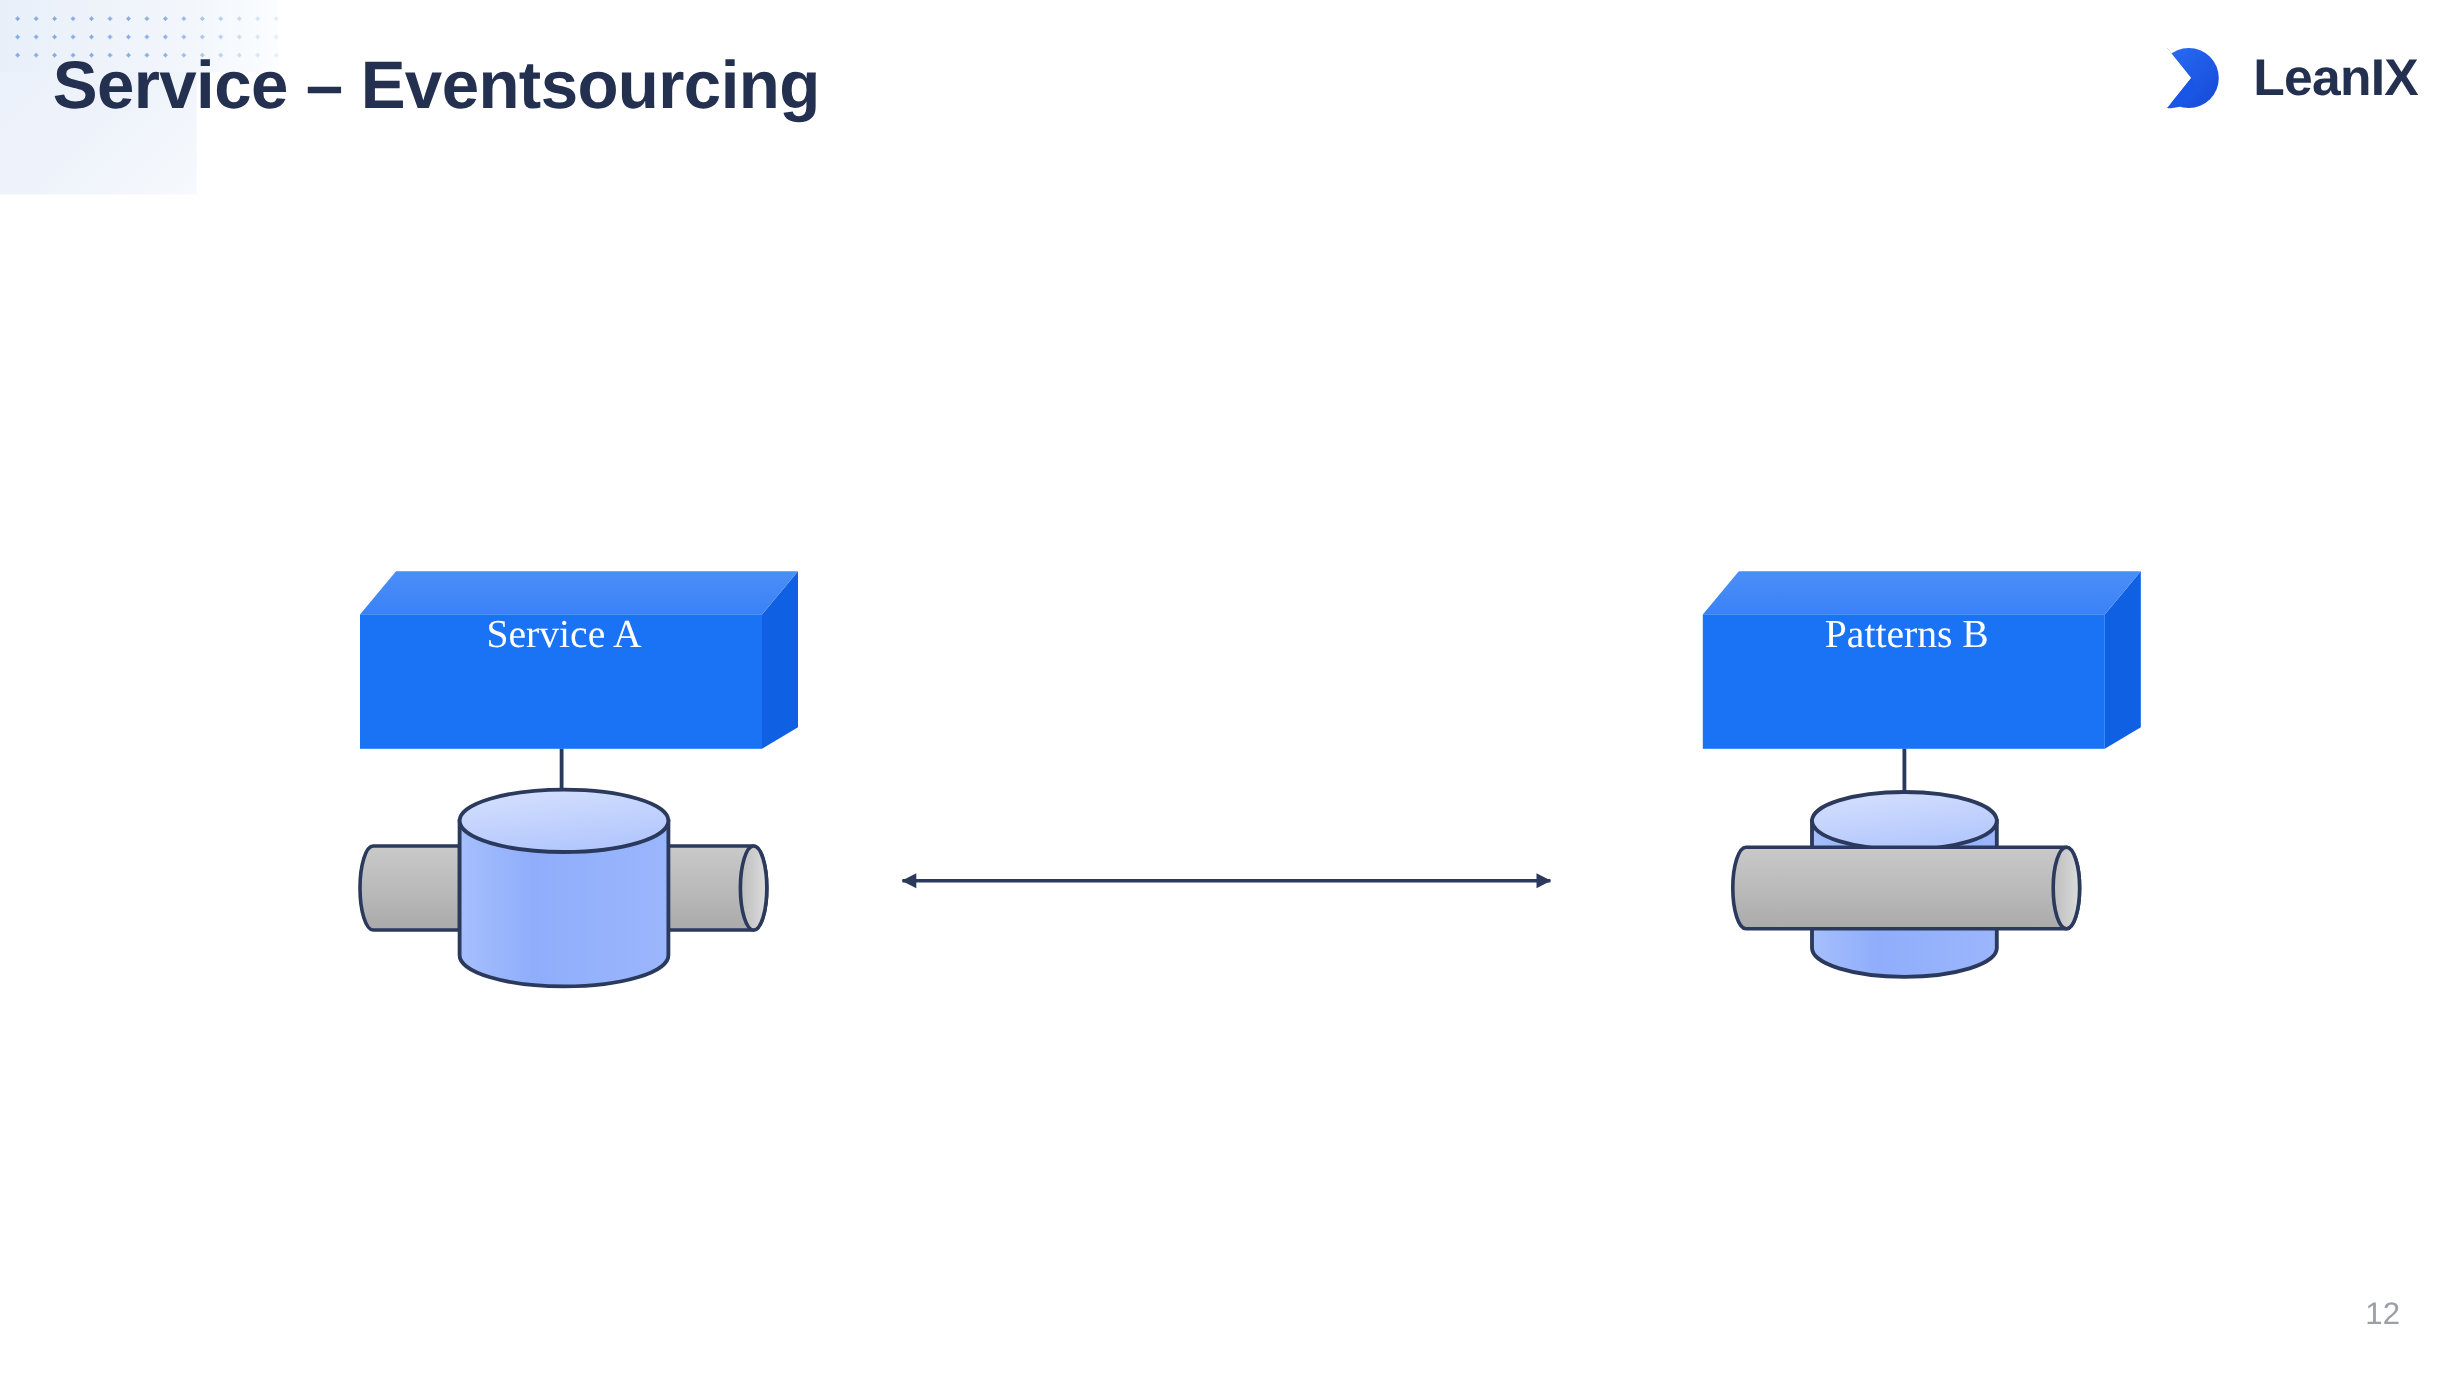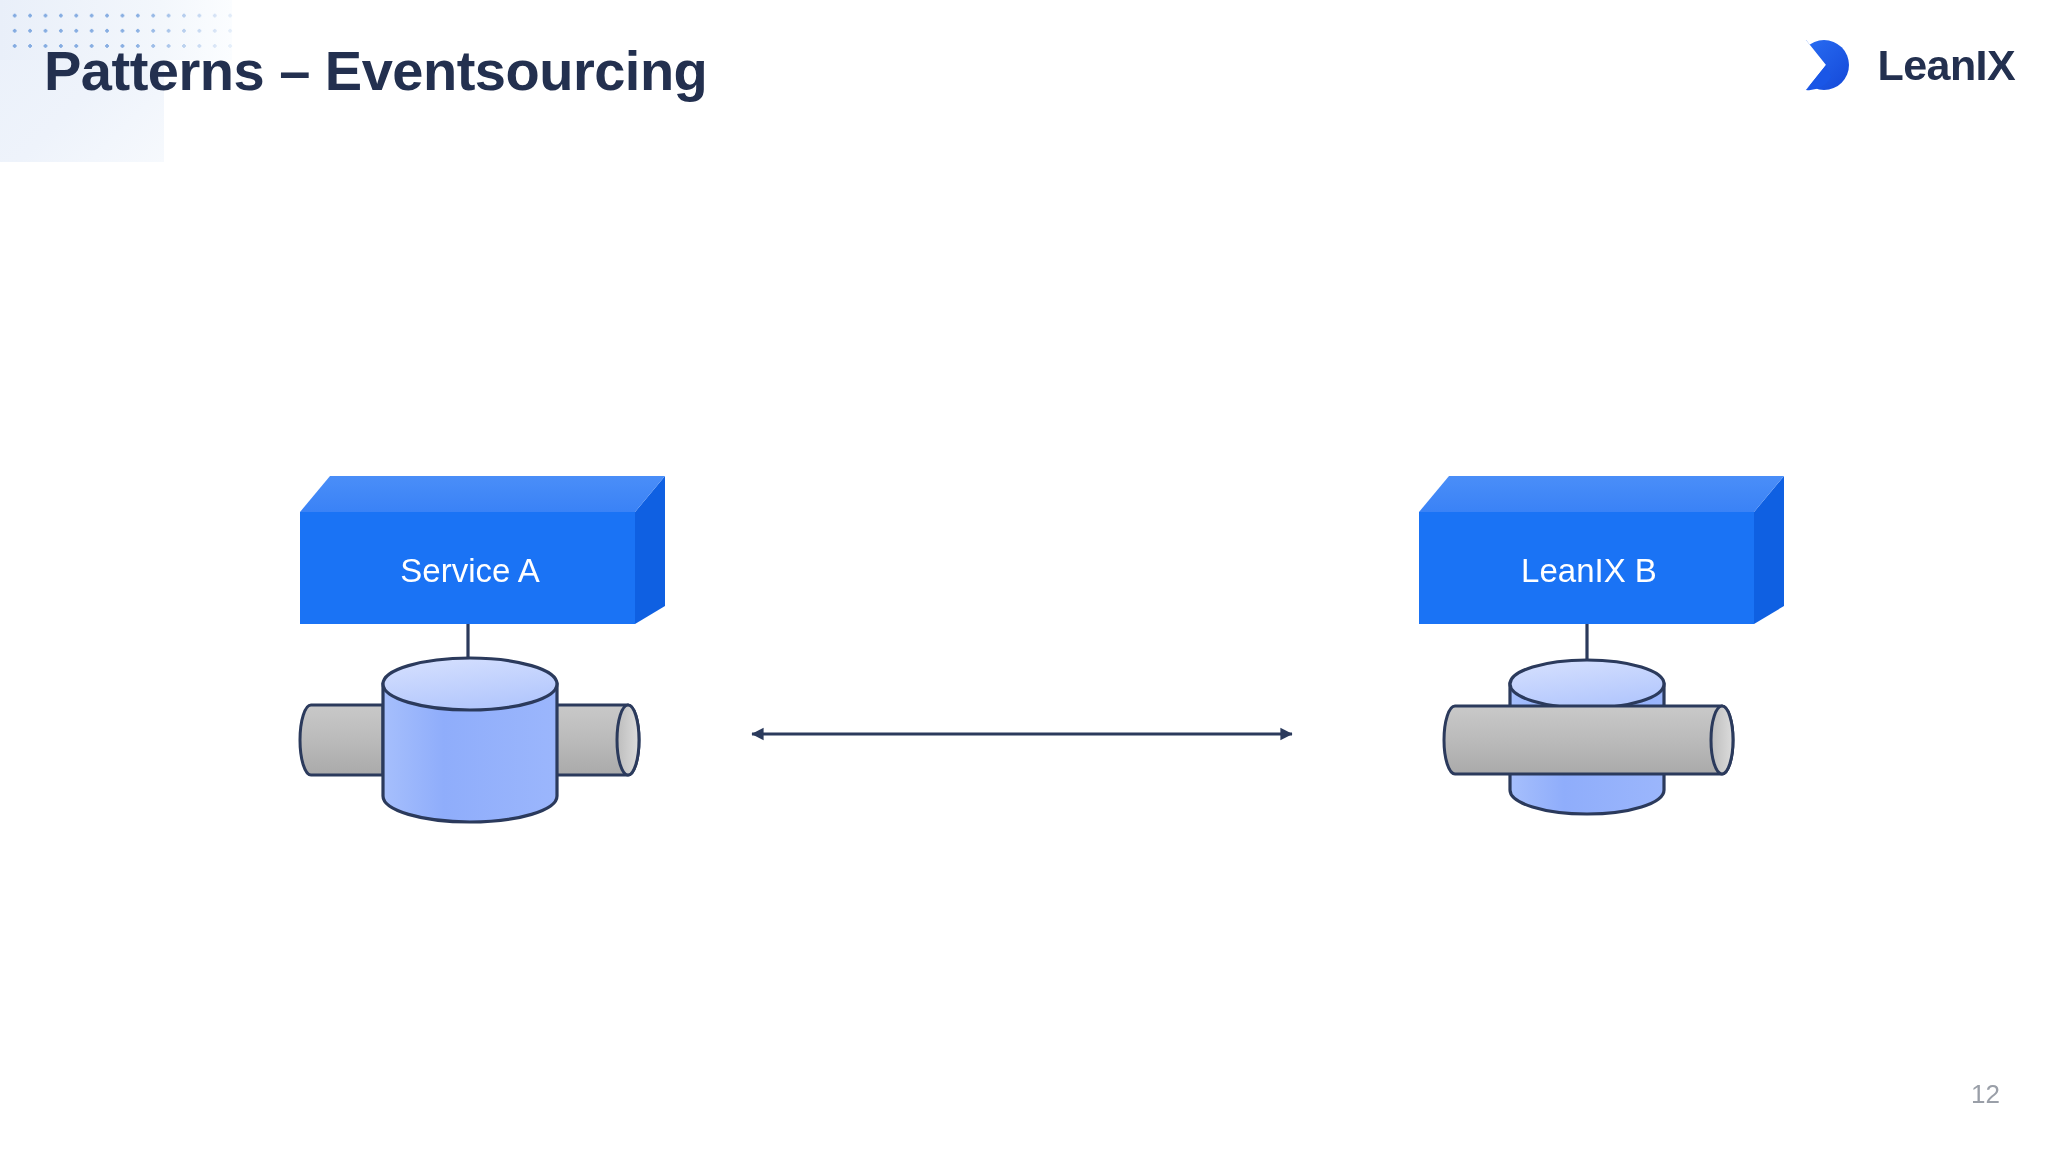--- a/index.html
+++ b/index.html
@@ -99,22 +99,23 @@
     height: 112px;
   }
   .service-box .front-face {
     position: absolute;
     left: 0;
     top: 38px;
     width: 340px;
     height: 74px;
     background: #1a73f5;
     display: flex;
-    align-items: flex-end;
+    align-items: flex-start;
     justify-content: center;
+    font-family: Liberation Serif, serif;
   }
   .service-label {
     color: #ffffff;
     font-size: 33px;
     line-height: 1;
     white-space: nowrap;
     transform: translateY(-1px);
   }
 
   .page-number {
@@ -127,21 +128,21 @@
 </style>
 </head>
 <body>
 
 <div id="slide">
 
   <div class="corner-tint"></div>
   <div class="corner-tint-2"></div>
   <div class="dot-grid"></div>
 
-  <div class="page-title">Patterns – Eventsourcing</div>
+  <div class="page-title">Service – Eventsourcing</div>
 
   <div class="logo">
     <div class="logo-mark">
       <svg width="66" height="58" viewBox="0 0 66 58" xmlns="http://www.w3.org/2000/svg">
         <defs>
           <linearGradient id="lxA" x1="0" y1="0" x2="1" y2="1">
             <stop offset="0%" stop-color="#2f7bf6"></stop>
             <stop offset="100%" stop-color="#1a4fe0"></stop>
           </linearGradient>
           <linearGradient id="lxB" x1="0" y1="0" x2="1" y2="1">
@@ -253,21 +254,21 @@
     </svg>
 
     <div class="service-box" style="left:300px; top:476px;">
       <div class="front-face" style="background:transparent;">
         <span class="service-label">Service A</span>
       </div>
     </div>
 
     <div class="service-box" style="left:1419px; top:476px;">
       <div class="front-face" style="background:transparent;">
-        <span class="service-label">LeanIX B</span>
+        <span class="service-label">Patterns B</span>
       </div>
     </div>
 
   </div>
 
   <div class="page-number">12</div>
 
 </div>
 
 </body></html>

